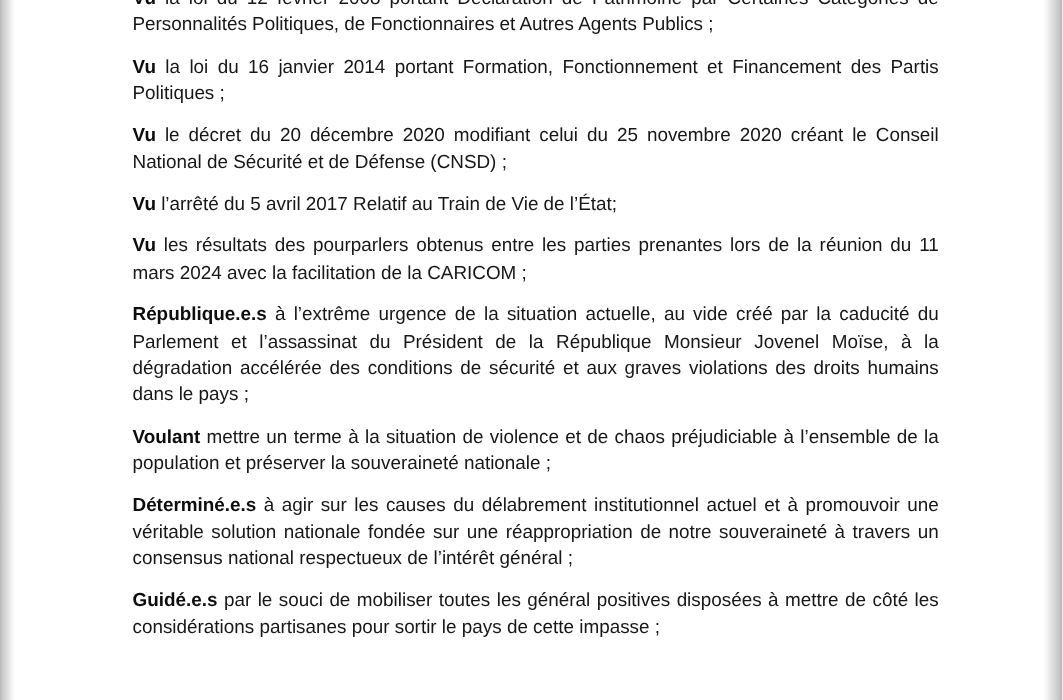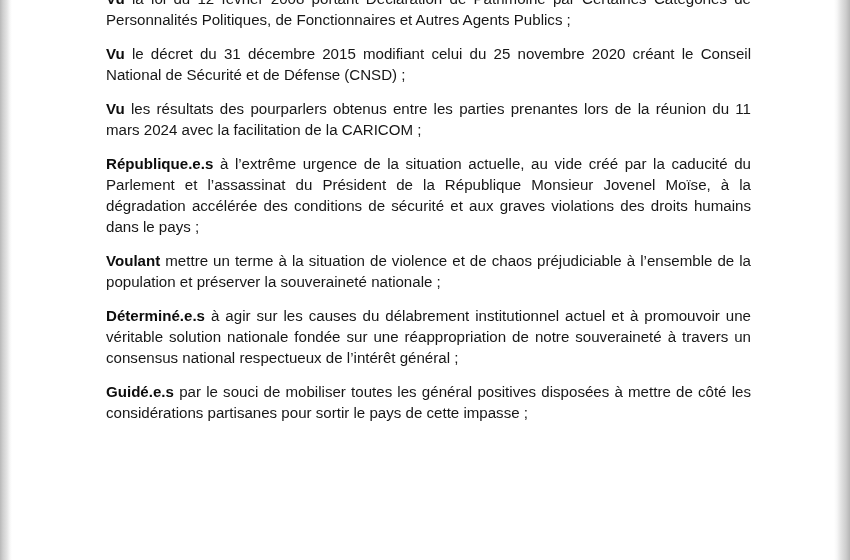--- a/index.html
+++ b/index.html
@@ -77,21 +77,23 @@
 </head>
 <body>
 
 <div id="scan-page">
 
   <div class="scan-edge left"></div>
   <div class="scan-edge right"></div>
 
   <div id="doc-body">
       <p class="doc-paragraph"><span class="lead">Vu</span><span> la loi du 12 février 2008 portant Déclaration de Patrimoine par Certaines Catégories de Personnalités Politiques, de Fonctionnaires et Autres Agents Publics ;</span></p>
-      <p class="doc-paragraph"><span class="lead">Vu</span><span> le décret du 31 décembre 2015 modifiant celui du 25 novembre 2020 créant le Conseil National de Sécurité et de Défense (CNSD) ;</span></p>
+      <p class="doc-paragraph"><span class="lead">Vu</span><span> la loi du 16 janvier 2014 portant Formation, Fonctionnement et Financement des Partis Politiques ;</span></p>
+      <p class="doc-paragraph"><span class="lead">Vu</span><span> le décret du 20 décembre 2020 modifiant celui du 25 novembre 2020 créant le Conseil National de Sécurité et de Défense (CNSD) ;</span></p>
+      <p class="doc-paragraph"><span class="lead">Vu</span><span> l’arrêté du 5 avril 2017 Relatif au Train de Vie de l’État;</span></p>
       <p class="doc-paragraph"><span class="lead">Vu</span><span> les résultats des pourparlers obtenus entre les parties prenantes lors de la réunion du 11 mars 2024 avec la facilitation de la CARICOM ;</span></p>
       <p class="doc-paragraph"><span class="lead">République.e.s</span><span> à l’extrême urgence de la situation actuelle, au vide créé par la caducité du Parlement et l’assassinat du Président de la République Monsieur Jovenel Moïse, à la dégradation accélérée des conditions de sécurité et aux graves violations des droits humains dans le pays ;</span></p>
       <p class="doc-paragraph"><span class="lead">Voulant</span><span> mettre un terme à la situation de violence et de chaos préjudiciable à l’ensemble de la population et préserver la souveraineté nationale ;</span></p>
       <p class="doc-paragraph"><span class="lead">Déterminé.e.s</span><span> à agir sur les causes du délabrement institutionnel actuel et à promouvoir une véritable solution nationale fondée sur une réappropriation de notre souveraineté à travers un consensus national respectueux de l’intérêt général ;</span></p>
       <p class="doc-paragraph"><span class="lead">Guidé.e.s</span><span> par le souci de mobiliser toutes les général positives disposées à mettre de côté les considérations partisanes pour sortir le pays de cette impasse ;</span></p>
       <p class="doc-paragraph"></p>
     </div>
 
 </div>
 

